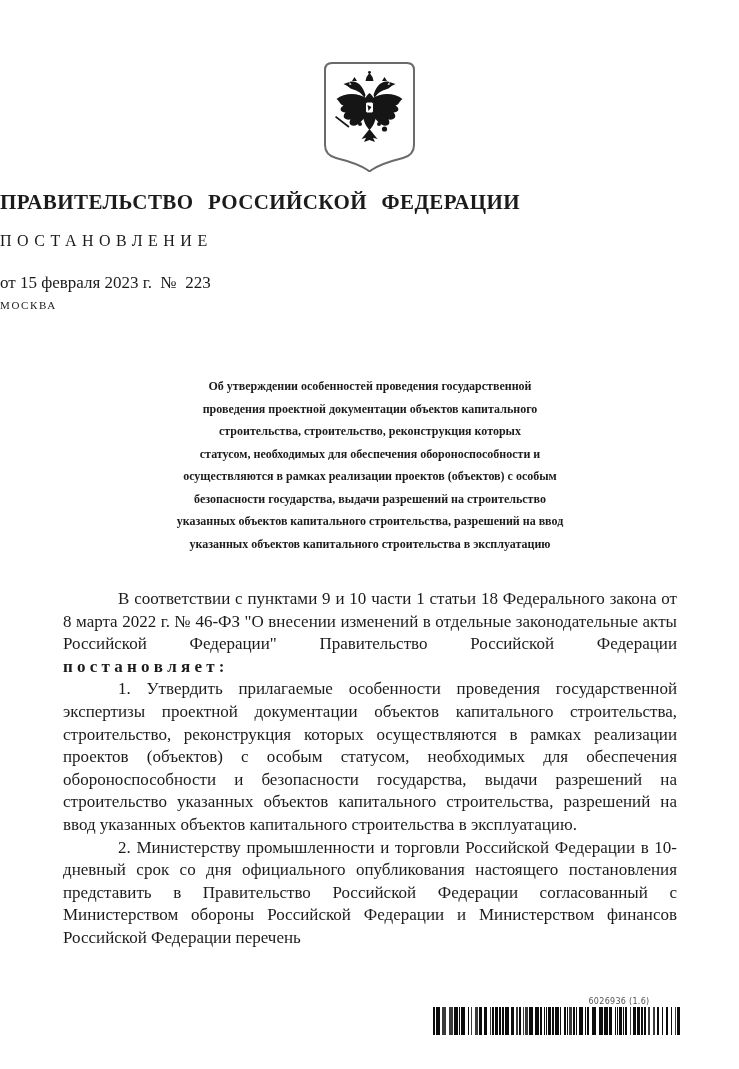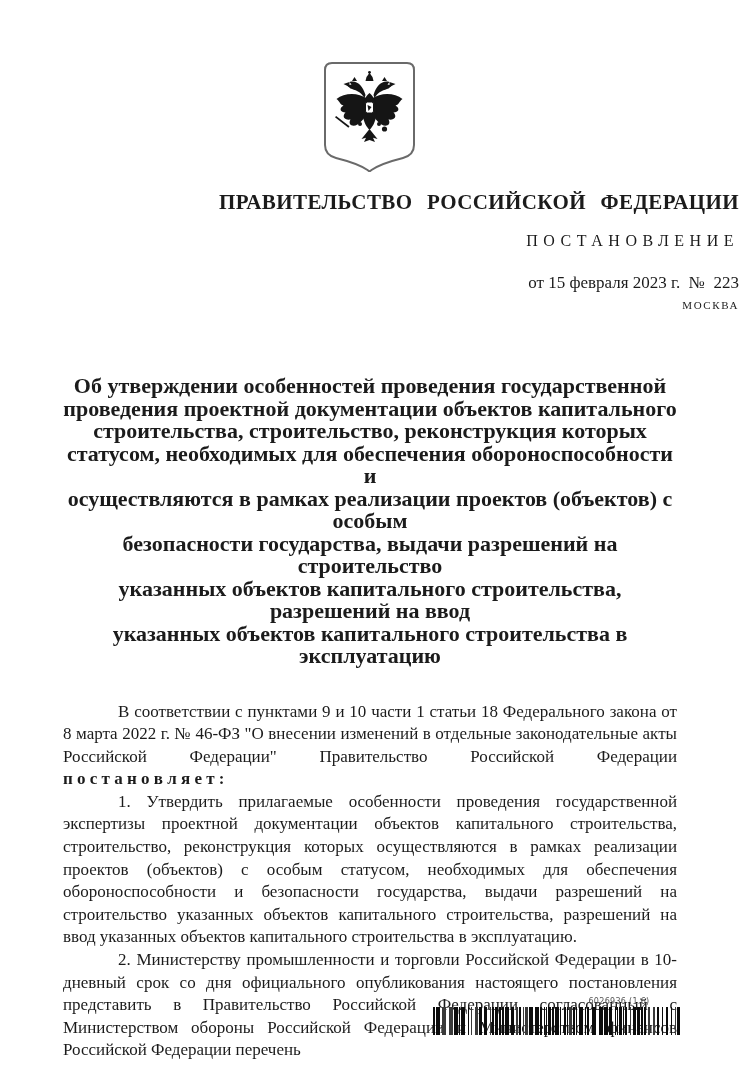--- a/index.html
+++ b/index.html
@@ -2,37 +2,37 @@
 <html lang="ru"><head>
 <meta charset="utf-8">
 <style>
   html,body{margin:0;padding:0;background:#e9e9e9;}
   .page{
     width:739px;height:1069px;margin:0 auto;position:relative;
     background:#ffffff;color:#1b1b1b;overflow:hidden;
     font-family:"Liberation Serif","DejaVu Serif",serif;
   }
   .crest{display:block;margin:61px auto 0 auto;}
-  .header{text-align:right;}
+  .header{text-align:left;}
   .gov-name{
     margin-top:19px;font-weight:bold;font-size:21px;
     word-spacing:9px;letter-spacing:0.4px;line-height:23px;
   }
   .doc-type{
     margin-top:17px;font-size:16px;letter-spacing:5.5px;line-height:20px;
   }
   .date-line{
     margin-top:21px;font-size:17px;line-height:21px;white-space:pre;
   }
   .city{
     margin-top:5px;font-size:11px;letter-spacing:1.6px;line-height:14px;
   }
   .title-block{
     margin:63px 62px 0 63px;text-align:center;
-    font-weight:bold;font-size:22px;line-height:22.5px;
+    font-weight:bold;font-size:12px;line-height:22.5px;
   }
   .body-block{
     margin:33px 62px 0 63px;
     font-size:17px;line-height:22.6px;text-align:justify;
   }
   .body-block p{margin:0;text-indent:55px;}
   .decree-word{font-weight:bold;white-space:pre;margin-top:24px;}
   .barcode-wrap{position:absolute;left:433px;top:1007px;width:254px;height:28px;}
   .bars{display:flex;height:28px;}
   .bars span{flex:0 0 auto;height:100%;}

